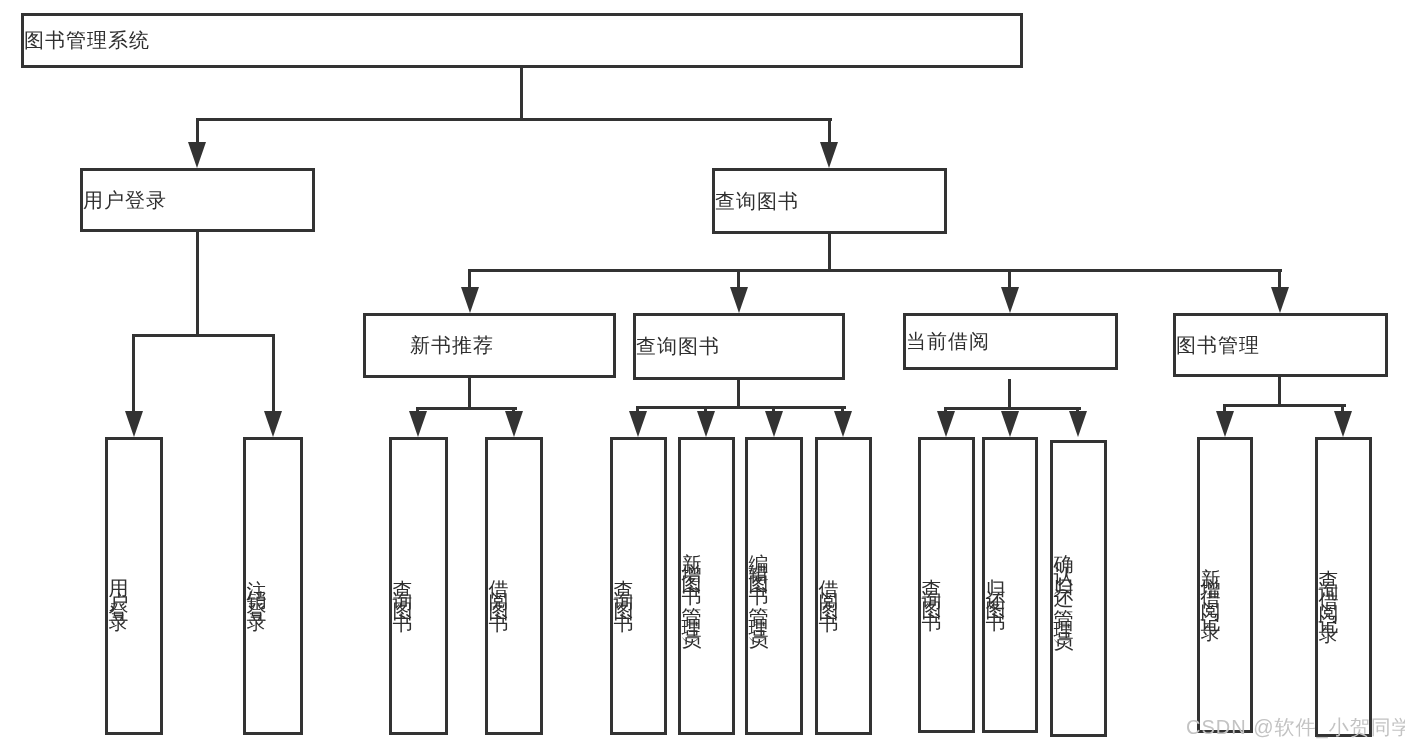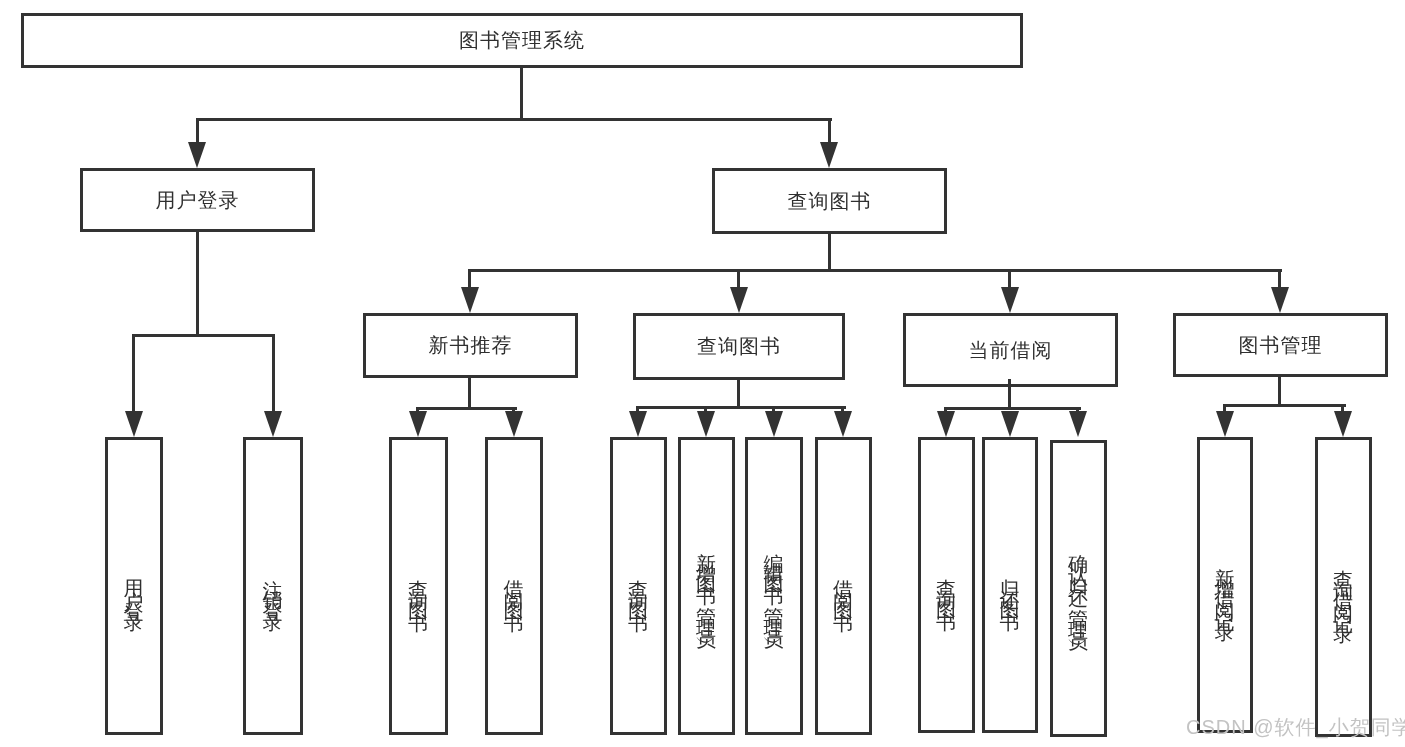--- a/index.html
+++ b/index.html
@@ -4,21 +4,21 @@
 <style>
   html,body{margin:0;padding:0;}
   body{
     width:1405px;height:747px;position:relative;overflow:hidden;
     background:#ffffff;color:#2f2f2f;
     font-family:"Liberation Sans", sans-serif;
   }
   .node{
     position:absolute;box-sizing:border-box;
     border:3px solid #333333;background:#ffffff;
-    display:flex;align-items:center;justify-content:center;
+    display:flex;align-items:center;justify-content:flex-start;
     font-size:20px;letter-spacing:1px;white-space:nowrap;
   }
   .leaf .v-text{
     writing-mode:vertical-rl;text-orientation:mixed;
     letter-spacing:11px;line-height:1.1;white-space:nowrap;
   }
   .hline,.vline{position:absolute;background:#333333;}
   .arrow{
     position:absolute;width:0;height:0;
     border-left:9px solid transparent;border-right:9px solid transparent;
@@ -61,27 +61,27 @@
 <div class="hline" style="left:468px;top:269px;width:814px;height:3px;"></div>
 <div class="vline" style="left:468px;top:269px;width:3px;height:22px;"></div>
 <div class="vline" style="left:737px;top:269px;width:3px;height:22px;"></div>
 <div class="vline" style="left:1008px;top:269px;width:3px;height:22px;"></div>
 <div class="vline" style="left:1278px;top:269px;width:3px;height:22px;"></div>
 <div class="arrow" style="left:461px;top:287px;"></div>
 <div class="arrow" style="left:730px;top:287px;"></div>
 <div class="arrow" style="left:1001px;top:287px;"></div>
 <div class="arrow" style="left:1271px;top:287px;"></div>
 
-<div class="node" style="left:363px;top:313px;width:215px;height:65px;">
+<div class="node" style="left:363px;top:313px;width:253px;height:65px;padding-left:44px;">
   <span>新书推荐</span>
 </div>
 <div class="node" style="left:633px;top:313px;width:212px;height:67px;">
   <span>查询图书</span>
 </div>
-<div class="node" style="left:903px;top:313px;width:215px;height:74px;">
+<div class="node" style="left:903px;top:313px;width:215px;height:57px;">
   <span>当前借阅</span>
 </div>
 <div class="node" style="left:1173px;top:313px;width:215px;height:64px;">
   <span>图书管理</span>
 </div>
 
 <div class="vline" style="left:468px;top:378px;width:3px;height:32px;"></div>
 <div class="hline" style="left:416px;top:407px;width:101px;height:3px;"></div>
 <div class="vline" style="left:416px;top:407px;width:3px;height:8px;"></div>
 <div class="vline" style="left:512px;top:407px;width:3px;height:8px;"></div>

